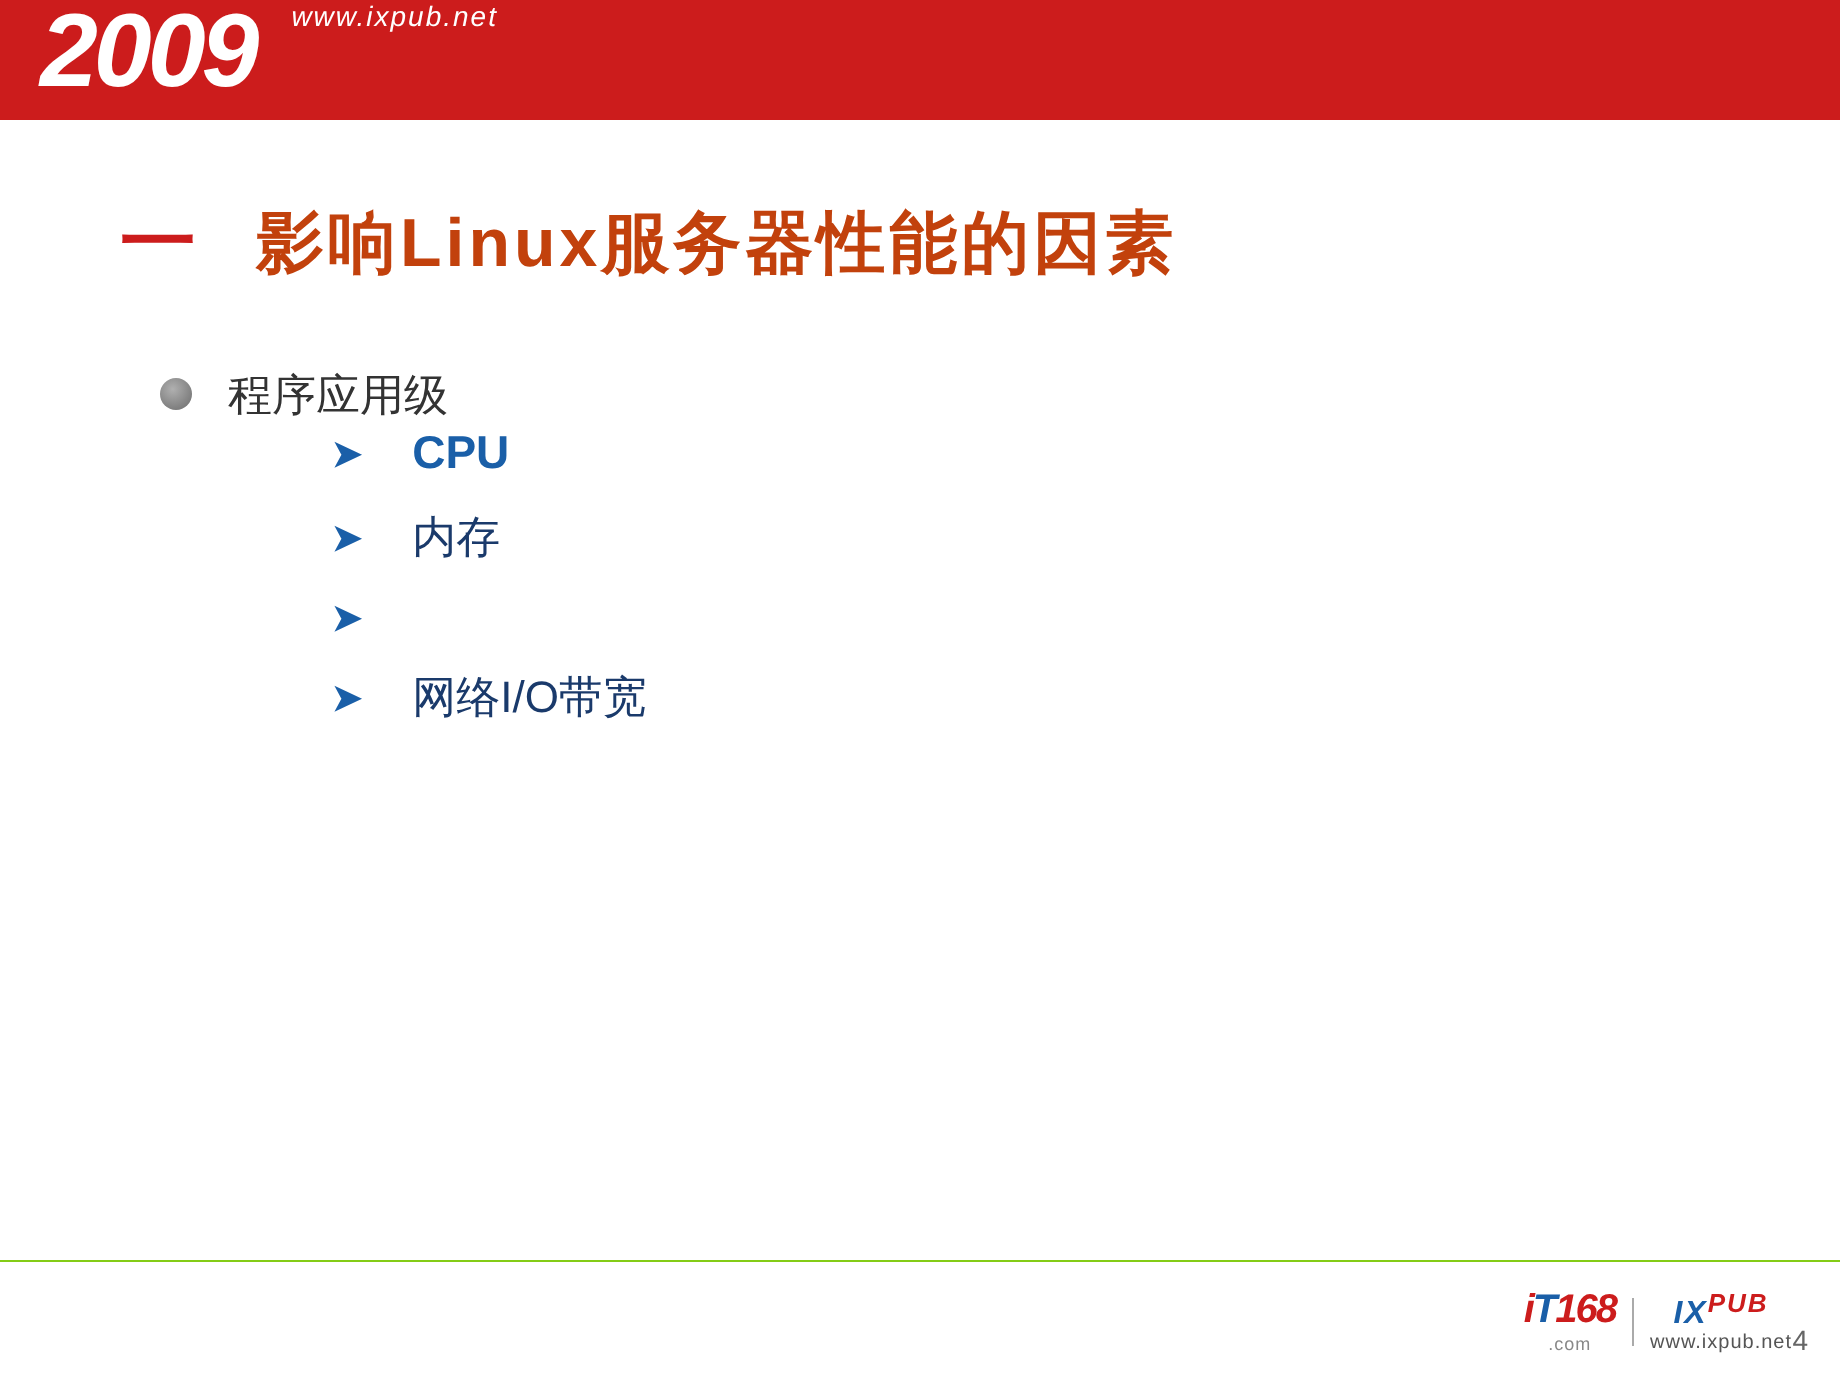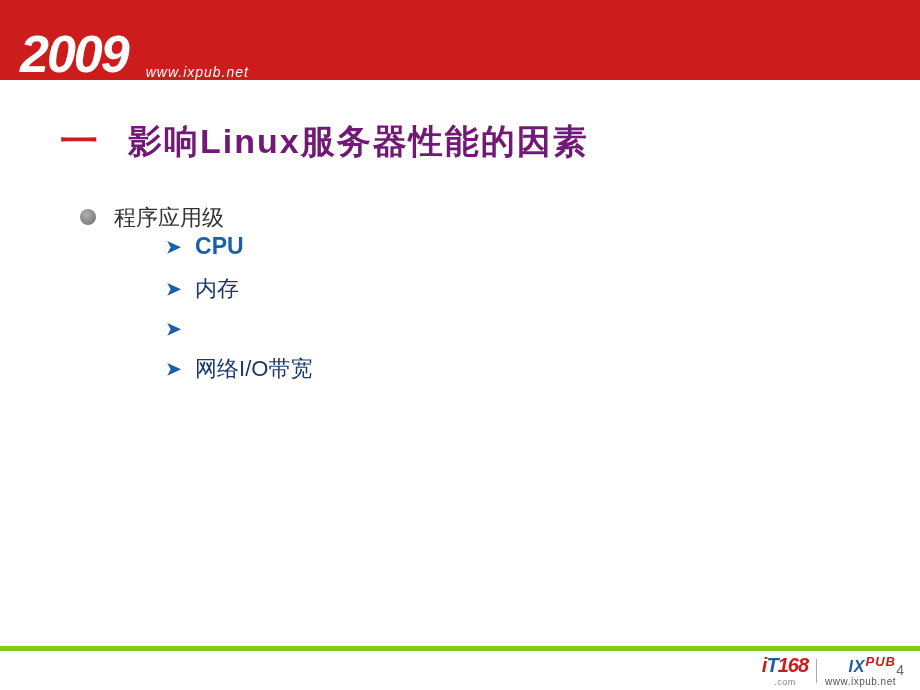--- a/index.html
+++ b/index.html
@@ -9,24 +9,24 @@
       height: 690px;
       background: #ffffff;
       font-family: "Microsoft YaHei", "SimHei", Arial, sans-serif;
       overflow: hidden;
       position: relative;
     }
 
     
     .header {
       width: 100%;
-      height: 80px;
+      height: 60px;
       background: #cc1c1c;
       display: flex;
-      align-items: flex-end;
+      align-items: flex-start;
       padding: 0 20px;
       position: relative;
     }
 
     .header-year {
       font-size: 52px;
       font-weight: 900;
       color: #ffffff;
       font-style: italic;
       letter-spacing: -2px;
@@ -66,21 +66,21 @@
       font-size: 38px;
       color: #cc1c1c;
       font-weight: 900;
       margin-right: 28px;
       min-width: 40px;
     }
 
     .title-text {
       font-size: 34px;
       font-weight: 900;
-      color: #701a75;
+      color: #c2410c;
       letter-spacing: 2px;
     }
 
     
     .bullet-list {
       list-style: none;
       padding-left: 20px;
     }
 
     .bullet-item {
@@ -123,36 +123,37 @@
       font-size: 18px;
       font-weight: 700;
       margin-right: 14px;
       flex-shrink: 0;
     }
 
     .sub-label {
       font-size: 22px;
       color: #1a3a6b;
       font-weight: 500;
+      margin-left: 11px;
     }
 
     .sub-label.highlight {
       color: #1a5fa8;
       font-weight: 700;
       font-size: 23px;
     }
 
     
     .footer {
       position: absolute;
       bottom: 0;
       left: 0;
       width: 100%;
-      height: 44px;
-      border-top: 5px solid #84cc16;
+      height: 60px;
+      border-top: 1px solid #84cc16;
       display: flex;
       align-items: center;
       justify-content: flex-end;
       padding: 0 24px;
       background: #ffffff;
     }
 
     .footer-logos {
       display: flex;
       align-items: center;
@@ -161,21 +162,21 @@
 
     .logo-divider {
       width: 1px;
       height: 24px;
       background: #aaaaaa;
     }
 
     .logo-ixpub-box {
       display: flex;
       flex-direction: column;
-      align-items: flex-end;
+      align-items: center;
     }
 
     .logo-ixpub-top {
       font-size: 14px;
       font-weight: 700;
       color: #1a5fa8;
       letter-spacing: 1px;
     }
 
     .logo-ixpub-url {

